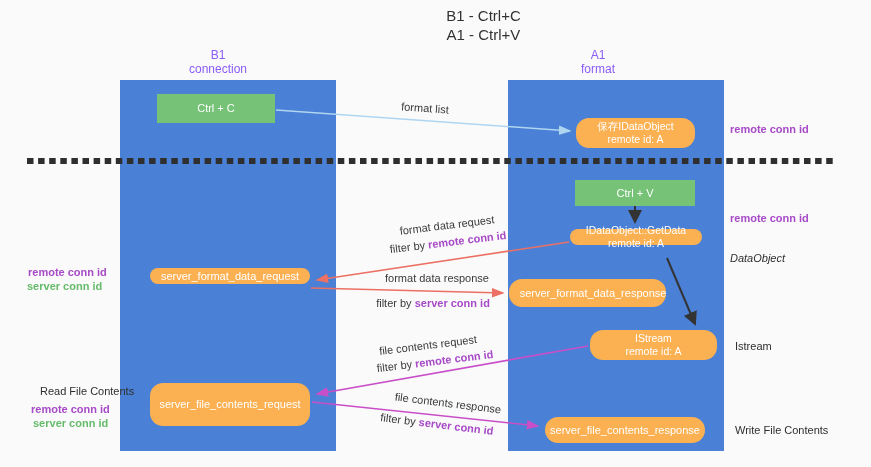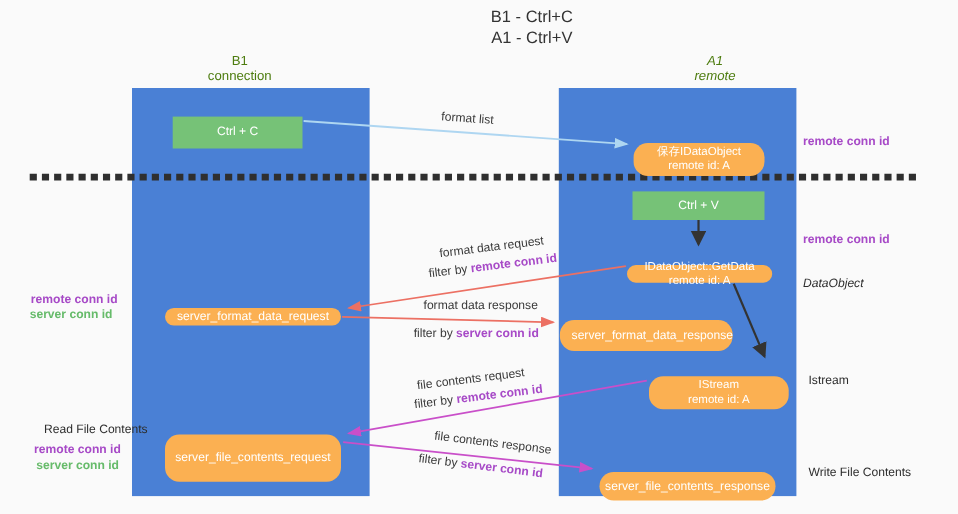--- a/index.html
+++ b/index.html
@@ -15,39 +15,38 @@
     background:var(--background,#fafafa);
   }
   
   .title{
     position:absolute;left:0;top:6px;width:871px;
     text-align:center;font-size:15px;line-height:19px;color:#333;padding-left:48px;
   }
   
   .lane-header{
     position:absolute;top:48px;width:120px;
-    text-align:center;font-size:12px;line-height:14px;color:#4d7c0f;
+    text-align:center;font-size:12px;line-height:14px;color:#8b5cf6;
   }
   .lane-header.left{left:158px;}
-  .lane-header.right{left:590px;font-style:italic;}
+  .lane-header.right{left:538px;}
   
   .lane{
     position:absolute;top:80px;height:371px;width:216px;
     background:var(--lane-blue,#4a80d5);
   }
   .lane.left{left:120px;}
   .lane.right{left:508px;}
   
   .node{
     position:absolute;
     display:flex;flex-direction:column;justify-content:center;align-items:center;
     color:#fff;text-align:center;
     font-size:10.5px;line-height:13px;
     box-sizing:border-box;
-    margin-top:12px;
   }
   .node.orange{background:var(--node-orange,#fbb052);border-radius:13px;}
   .node.green{background:var(--node-green,#76c277);font-size:11px;}
   
   .flabel{
     position:absolute;white-space:nowrap;
     font-size:11px;color:#3a3a3a;
     transform:translate(-50%,-50%) rotate(var(--rot,0deg));
   }
   .hl-purple{color:var(--text-purple,#a74ac7);font-weight:bold;}
@@ -69,21 +68,21 @@
     <div>B1 - Ctrl+C</div>
     <div>A1 - Ctrl+V</div>
   </div>
 
   <div class="lane-header left">
     <div>B1</div>
     <div>connection</div>
   </div>
   <div class="lane-header right">
     <div>A1</div>
-    <div>remote</div>
+    <div>format</div>
   </div>
 
   <div class="lane left"></div>
   <div class="lane right"></div>
 
   <svg id="arrows" width="871" height="467" viewBox="0 0 871 467">
     <defs>
       <marker id="m-blue" markerWidth="9" markerHeight="8" refX="7" refY="3" orient="auto">
         <path d="M0,0 L8,3 L0,6 Z" fill="var(--arrow-blue,#aed6f1)"></path>
       </marker>
@@ -117,21 +116,21 @@
 
   <div class="node green" style="left:157px;top:94px;width:118px;height:29px;">
     <div>Ctrl + C</div>
   </div>
 
   <div class="node orange" style="left:576px;top:118px;width:119px;height:30px;">
     <div>保存IDataObject</div>
     <div>remote id: A</div>
   </div>
 
-  <div class="node green" style="left:575px;top:162px;width:120px;height:26px;">
+  <div class="node green" style="left:575px;top:180px;width:120px;height:26px;">
     <div>Ctrl + V</div>
   </div>
 
   <div class="node orange" style="left:570px;top:229px;width:132px;height:16px;">
     <div>IDataObject::GetData</div>
     <div>remote id: A</div>
   </div>
 
   <div class="node orange" style="left:150px;top:268px;width:160px;height:16px;font-size:11px;">
     <div>server_format_data_request</div>

